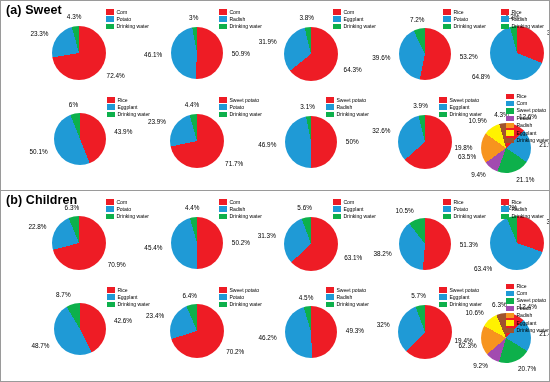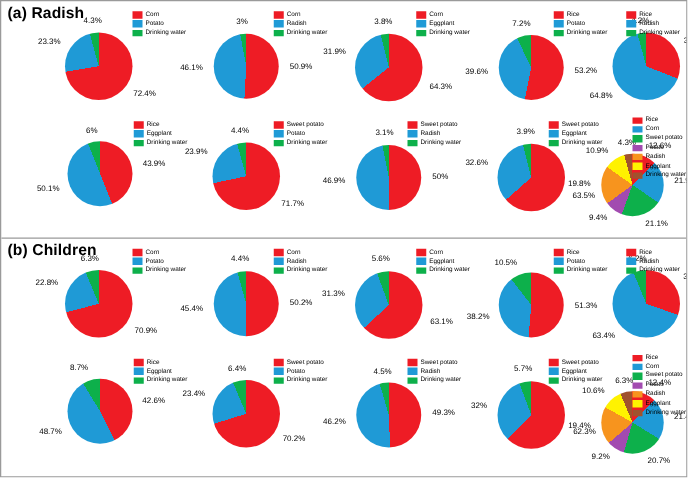--- a/index.html
+++ b/index.html
@@ -18,21 +18,21 @@
   .big-legend{position:absolute;font-size:5.1px;line-height:1;white-space:nowrap;}
   .big-legend .lrow{display:flex;align-items:center;height:6.4px;margin-bottom:1px;}
   .big-legend .sw{width:8px;height:5.4px;margin-right:2.4px;flex:0 0 auto;}
 </style>
 </head>
 <body>
 
 <div id="figure">
 
   <div class="panel top">
-    <div class="panel-title">(a) Radish</div>
+    <div class="panel-title">(a) Sweet</div>
     <div class="cellgrid" id="grid-a">
         <div class="pie" style="left: 51px; top: 25px; width: 54px; height: 54px; background: conic-gradient(rgb(238, 28, 37) 0%, rgb(238, 28, 37) 72.4%, rgb(31, 154, 214) 72.4%, rgb(31, 154, 214) 95.7%, rgb(13, 176, 75) 95.7%, rgb(13, 176, 75) 100%);"></div>
         <div class="lab" style="left: 105.585px; top: 72.4105px;">72.4%</div>
         <div class="lab" style="left: 47.5133px; top: 29.5179px; transform: translateX(-100%);">23.3%</div>
         <div class="lab" style="left: 73.1274px; top: 13.1496px; transform: translateX(-50%);">4.3%</div>
         <div class="legend" style="left: 105px; top: 8px;">
           <div class="lrow">
             <span class="sw" style="background: rgb(238, 28, 37);"></span>
             <span class="lt">Corn</span>
           </div>

